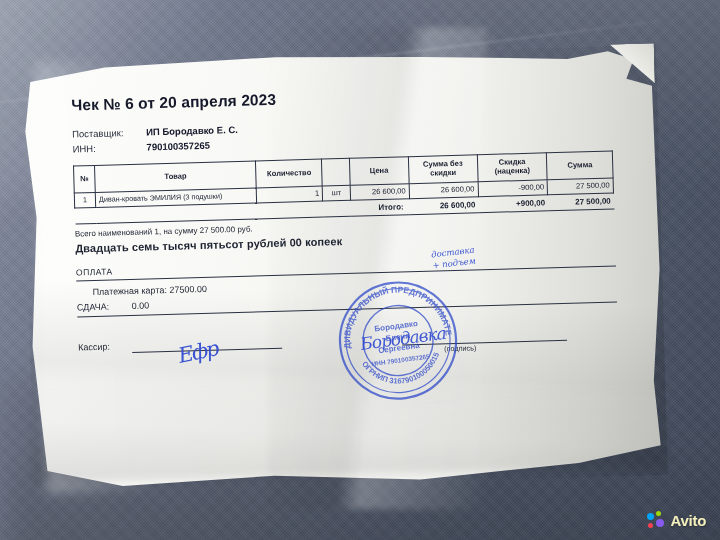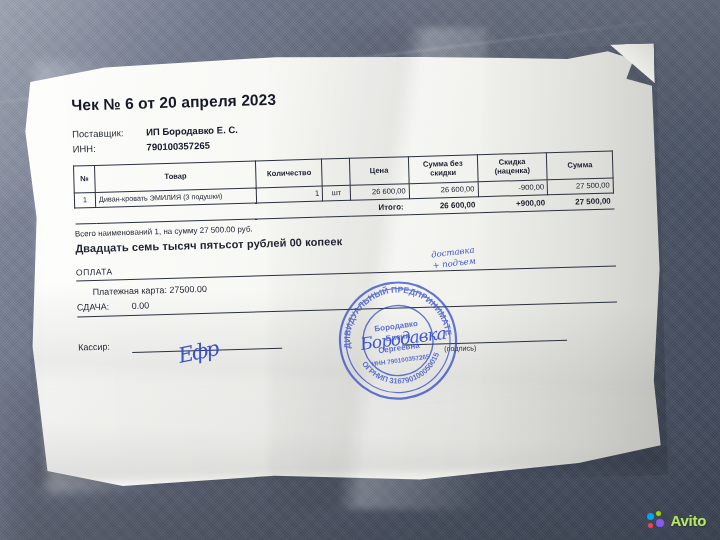--- a/index.html
+++ b/index.html
@@ -299,21 +299,21 @@
     gap: 5px;
     opacity: 0.95;
   }
   .wm-dots { position: relative; width: 19px; height: 19px; }
   .wm-dots i { position: absolute; border-radius: 50%; display: block; }
   .d1 { width: 7px;  height: 7px;  left: 0;    top: 2px;  background: #0af; }
   .d2 { width: 5px;  height: 5px;  left: 9px;  top: 0;    background: #a0e000; }
   .d3 { width: 5px;  height: 5px;  left: 1px;  top: 12px; background: #ff4053; }
   .d4 { width: 8px;  height: 8px;  left: 9px;  top: 8px;  background: #8b5cf6; }
   .wm-text {
-    color: #bef264;
+    color: #fef9c3;
     font-size: 15px;
     font-weight: bold;
     letter-spacing: -0.3px;
     text-shadow: 0 1px 2px rgba(0,0,0,0.35);
   }
 </style>
 </head>
 <body>
 
 <div id="scene">

